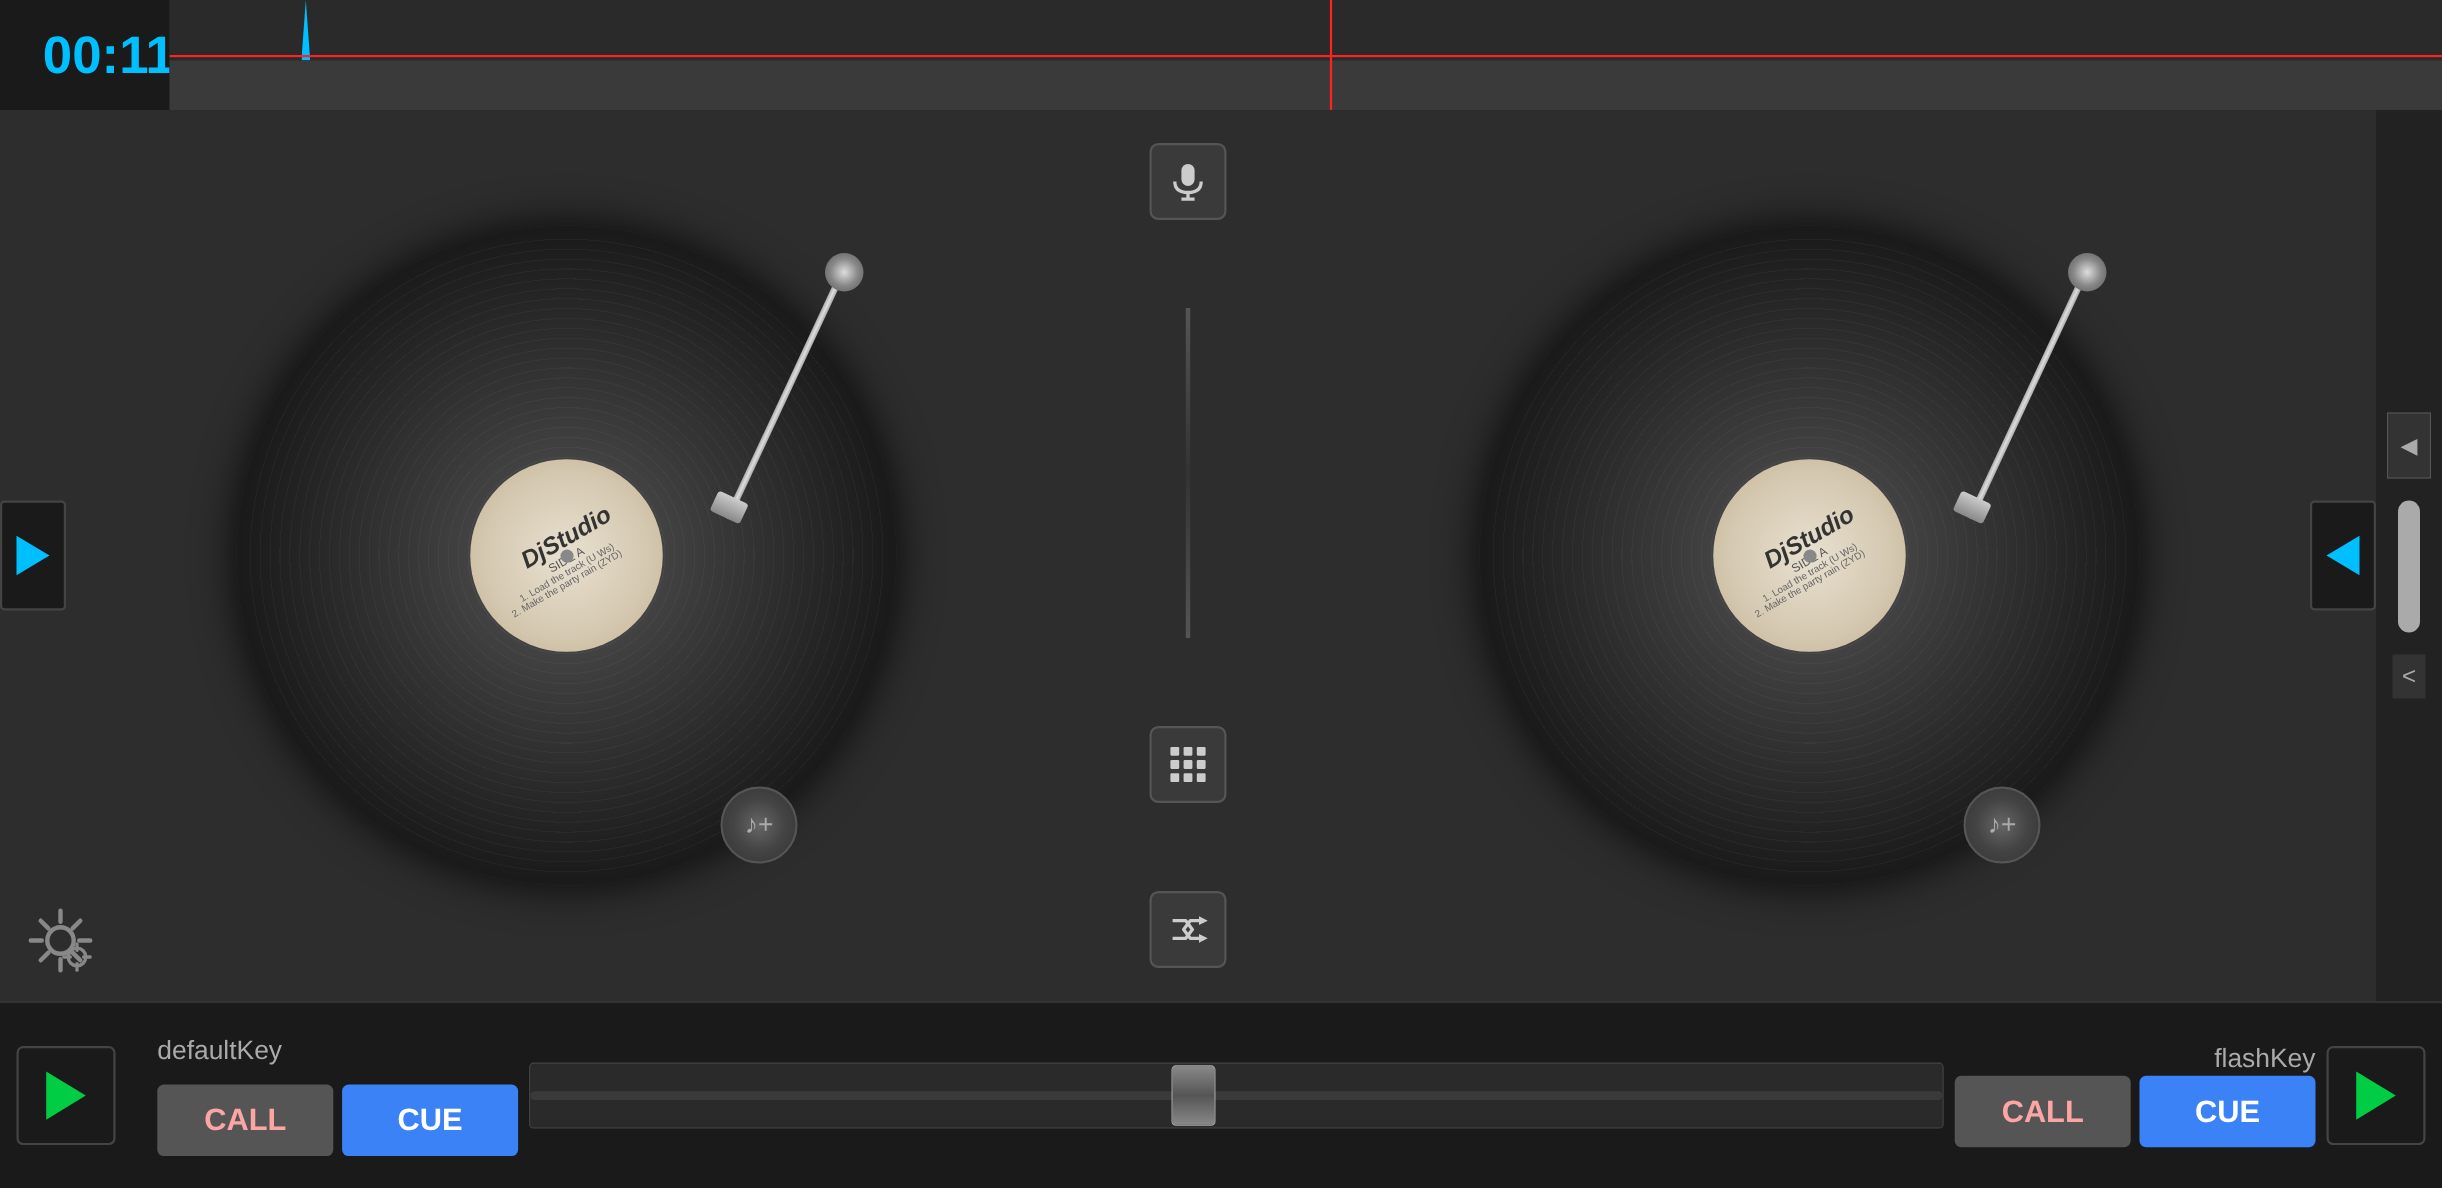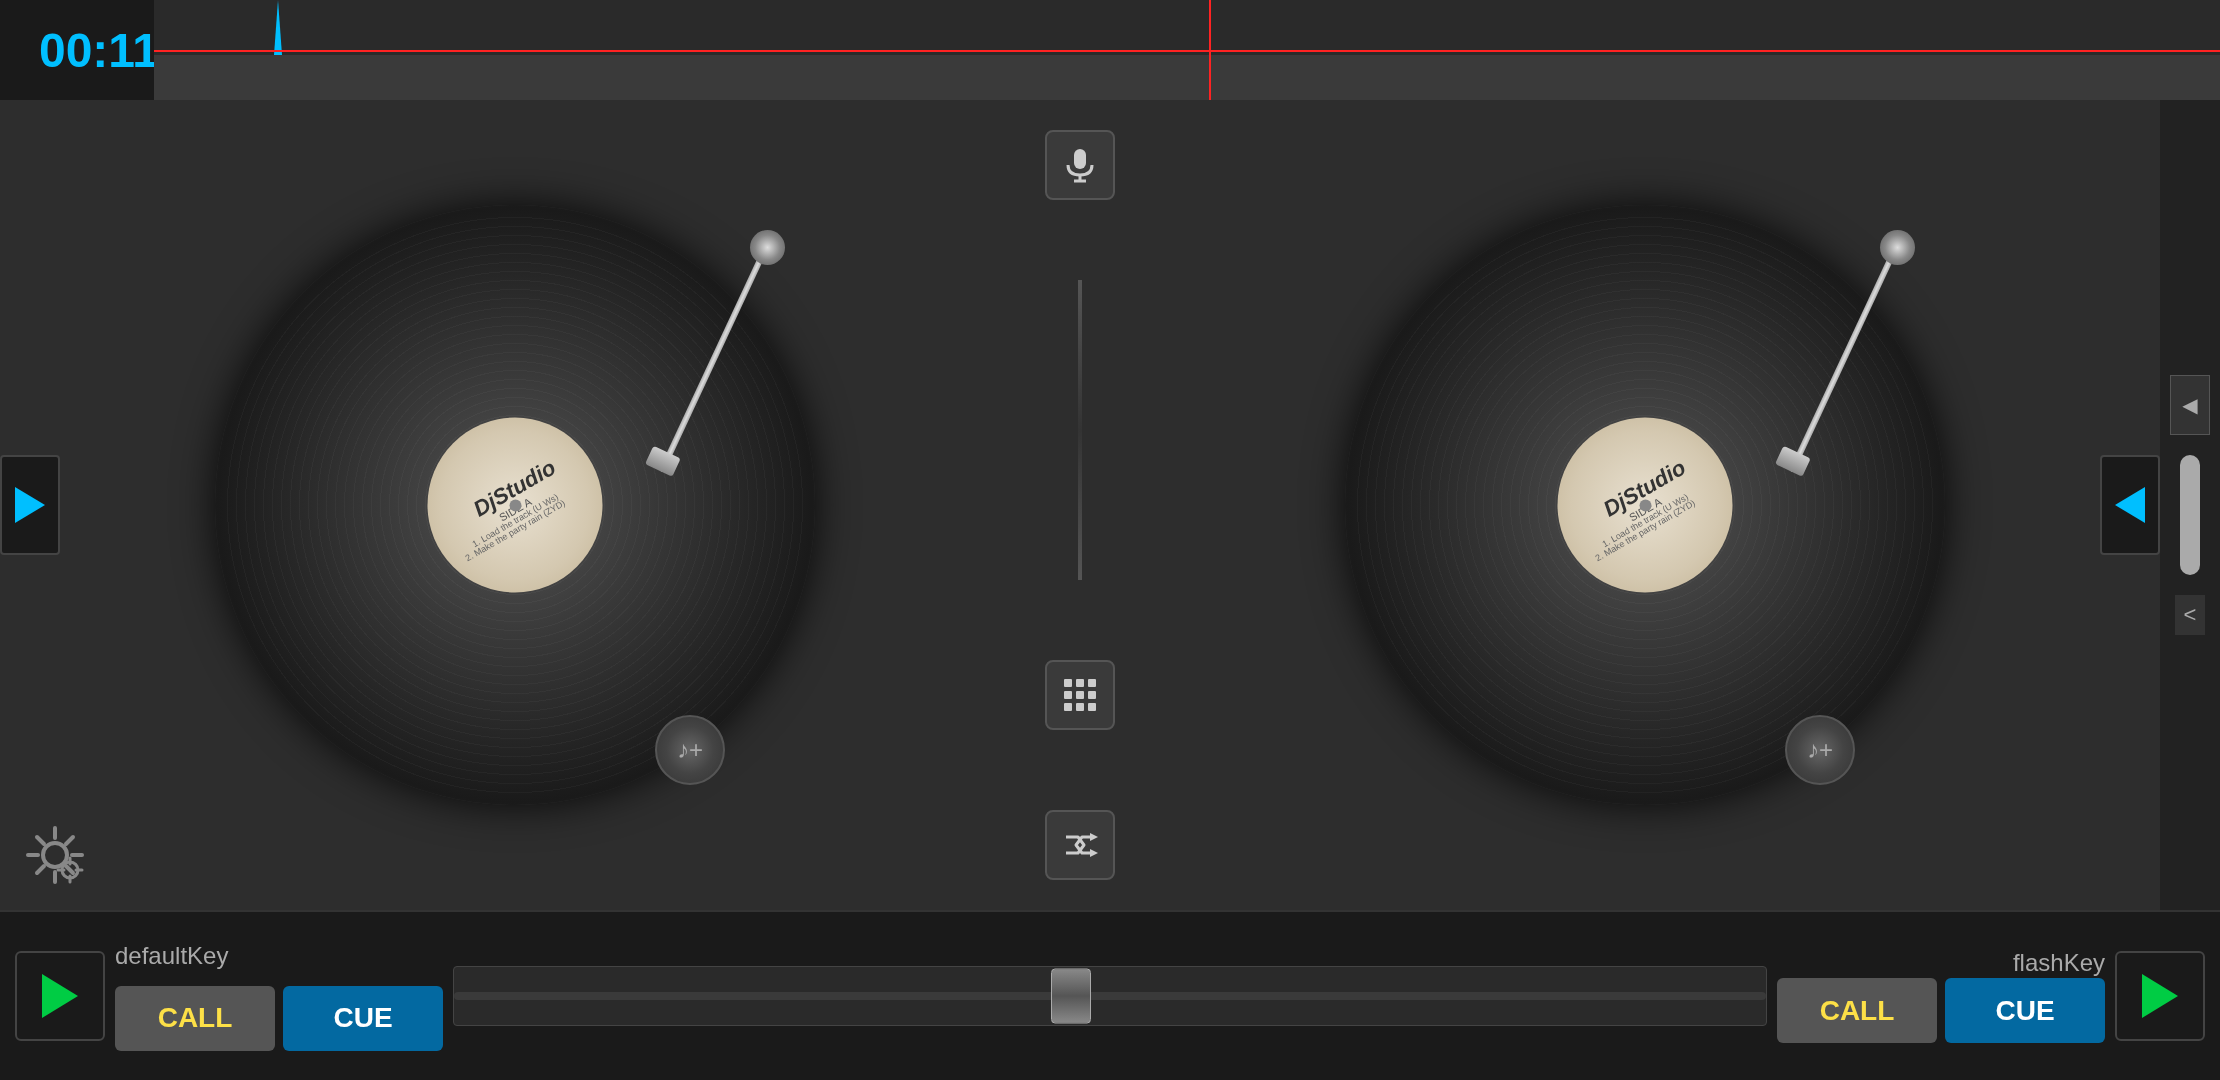--- a/index.html
+++ b/index.html
@@ -440,27 +440,27 @@
       display: flex;
       align-items: center;
       justify-content: center;
       font-size: 28px;
       font-weight: bold;
       cursor: pointer;
       border: none;
     }
 
     .cue-btn {
-      background: #0369a1;
+      background: #3b82f6;
       color: #fff;
     }
 
     .call-btn {
       background: #555;
-      color: #fde047;
+      color: #fca5a5;
     }
 
     
     #crossfader-container {
       flex: 1;
       height: 60px;
       background: #2a2a2a;
       border-radius: 4px;
       position: relative;
       display: flex;
@@ -671,21 +671,21 @@
     </div>
   </div>
 </div>
 
 <div id="bottom-bar">
 
   <div class="bottom-play-btn">
     <div class="bottom-play-triangle"></div>
   </div>
 
-  <div style="display:flex; flex-direction:column; gap:16px; align-items:flex-start;">
+  <div style="display:flex; flex-direction:column; gap:16px; align-items:flex-start;margin-left:28px;">
     <span class="deck-label">defaultKey</span>
     <div style="display:flex; gap:8px;">
       <button class="call-btn">CALL</button>
       <button class="cue-btn">CUE</button>
     </div>
   </div>
 
   <div id="crossfader-container">
     <div id="crossfader-track"></div>
     <div id="crossfader-thumb"></div>

